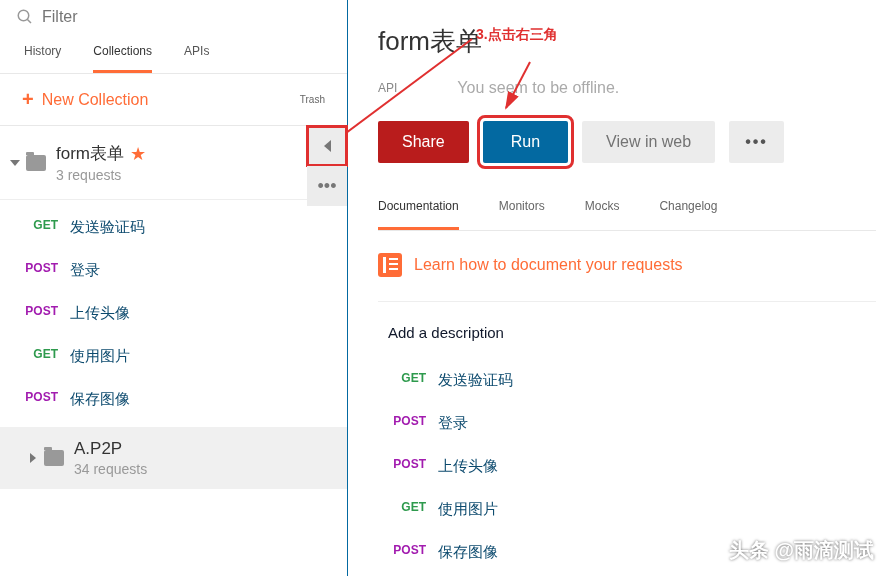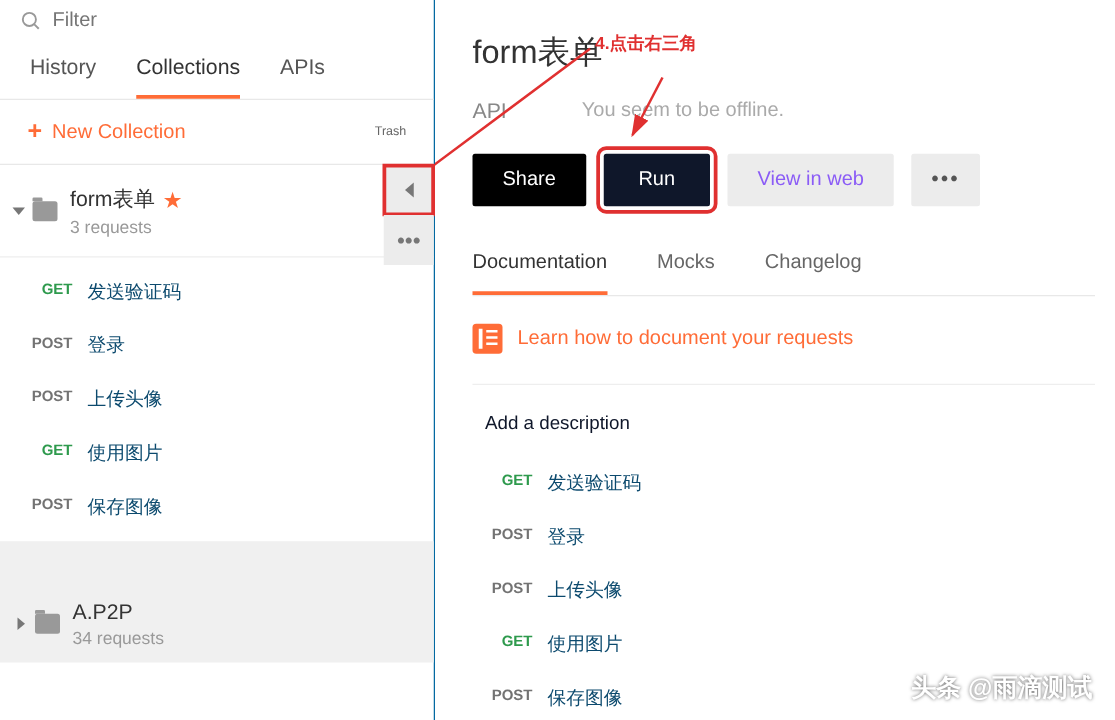--- a/index.html
+++ b/index.html
@@ -2,60 +2,60 @@
 <html><head>
 <meta charset="utf-8">
 <style>
 * { margin: 0; padding: 0; box-sizing: border-box; font-family: -apple-system, BlinkMacSystemFont, "Segoe UI", sans-serif; }
 body { width: 892px; height: 576px; background: #fff; display: flex; overflow: hidden; position: relative; }
 .sidebar { width: 348px; border-right: 1px solid #0369a1; display: flex; flex-direction: column; }
 .filter-box { padding: 8px 16px; display: flex; align-items: center; gap: 8px; }
 .filter-box svg { width: 18px; height: 18px; }
 .filter-input { border: none; outline: none; font-size: 16px; color: #999; flex: 1; background: transparent; }
 .tabs { display: flex; gap: 32px; padding: 10px 24px 0; border-bottom: 1px solid #e8e8e8; }
-.tab { font-size: 17px; color: #555; padding-bottom: 12px; cursor: pointer; }
+.tab { font-size: 12px; color: #555; padding-bottom: 12px; cursor: pointer; }
 .tab.active { color: #333; border-bottom: 3px solid #ff6c37; font-weight: 500; }
 .newcol-row { display: flex; align-items: center; justify-content: space-between; padding: 14px 22px; border-bottom: 1px solid #e8e8e8; }
 .new-collection { color: #ff6c37; font-size: 16px; display: flex; align-items: center; gap: 8px; cursor: pointer; }
 .trash { color: #666; font-size: 10px; cursor: pointer; }
 .coll-header { display: flex; align-items: center; padding: 16px 10px 16px 10px; border-bottom: 1px solid #eee; position: relative; }
 .caret { width: 0; height: 0; border-left: 5px solid transparent; border-right: 5px solid transparent; border-top: 6px solid #777; margin-right: 6px; }
 .folder-icon { width: 20px; height: 16px; background: #999; border-radius: 2px; margin-right: 10px; position: relative; }
 .folder-icon::before { content: ''; position: absolute; top: -3px; left: 0; width: 8px; height: 3px; background: #999; border-radius: 1px 1px 0 0; }
 .coll-info { flex: 1; }
 .coll-name { font-size: 17px; color: #333; display: flex; align-items: center; gap: 6px; }
 .star { color: #ff6c37; font-size: 18px; }
 .coll-sub { font-size: 14px; color: #999; margin-top: 2px; }
 .side-actions { display: flex; flex-direction: column; position: absolute; right: 0; top: 0; }
 .side-btn { width: 40px; height: 40px; background: #ececec; display: flex; align-items: center; justify-content: center; font-size: 18px; color: #777; cursor: pointer; }
 .side-btn.redbox { outline: 3px solid #e03030; outline-offset: -2px; }
 .tri-left { width: 0; height: 0; border-top: 6px solid transparent; border-bottom: 6px solid transparent; border-right: 7px solid #777; }
 .req-list { padding-top: 6px; }
 .req-item { display: flex; padding: 12px 20px; gap: 12px; cursor: pointer; }
 .method { font-size: 12px; font-weight: 700; width: 38px; text-align: right; }
 .GET { color: #2e9a4d; }
-.POST { color: #737373; }
+.POST { color: #a21caf; }
 .req-name { font-size: 15px; color: #0c4a6e; }
 .sub-coll { background: #f0f0f0; margin-top: 6px; }
-.sub-coll .coll-header { border: none; padding: 12px 14px; margin-top: 35px; }
+.sub-coll .coll-header { border: none; padding: 12px 30px; }
 .sub-coll .caret2 { width: 0; height: 0; border-top: 5px solid transparent; border-bottom: 5px solid transparent; border-left: 6px solid #777; margin-right: 8px; }
 .main { flex: 1; padding: 24px 16px 0 30px; position: relative; overflow: hidden; }
 .title-row { font-size: 26px; color: #333; margin-bottom: 6px; }
 .annot { position: absolute; color: #e03030; font-size: 14px; font-weight: 600; line-height: 1.5; }
 .api-row { display: flex; align-items: center; gap: 60px; margin-top: 20px; }
-.api-label { color: #888; font-size: 17px; }
+.api-label { color: #888; font-size: 12px; }
 .offline { color: #aaa; font-size: 16px; }
 .btn-row { display: flex; gap: 14px; margin-top: 24px; align-items: center; }
 .btn { padding: 12px 24px; font-size: 16px; border: none; cursor: pointer; border-radius: 2px; }
-.btn-share { background: #000000; color: #fff; }
-.btn-run { background: #0f172a; color: #fff; padding: 12px 28px; outline: 3px solid #e03030; outline-offset: 3px; }
-.btn-web { background: #ececec; color: #8b5cf6; }
+.btn-share { background: #b91c1c; color: #fff; }
+.btn-run { background: #0369a1; color: #fff; padding: 12px 28px; outline: 3px solid #e03030; outline-offset: 3px; }
+.btn-web { background: #ececec; color: #737373; }
 .btn-more { background: #ececec; color: #555; padding: 12px 16px; font-weight: bold; letter-spacing: 2px; }
 .doc-tabs { display: flex; gap: 40px; margin-top: 36px; border-bottom: 1px solid #e8e8e8; }
-.doc-tab { font-size: 16px; color: #666; padding-bottom: 14px; cursor: pointer; }
+.doc-tab { font-size: 12px; color: #666; padding-bottom: 14px; cursor: pointer; }
 .doc-tab.active { color: #333; border-bottom: 3px solid #ff6c37; }
 .learn-row { display: flex; align-items: center; gap: 12px; margin-top: 22px; color: #ff6c37; font-size: 16px; cursor: pointer; }
 .learn-icon { width: 24px; height: 24px; background: #ff6c37; border-radius: 3px; position: relative; }
 .learn-icon::before { content: ''; position: absolute; left: 5px; top: 4px; width: 3px; height: 16px; background: #fff; }
 .learn-icon::after { content: ''; position: absolute; left: 11px; top: 5px; width: 9px; height: 2px; background: #fff; box-shadow: 0 5px #fff, 0 10px #fff; }
 .divider { border-top: 1px solid #eee; margin-top: 24px; }
 .desc { color: #0f172a; font-size: 15px; margin: 22px 0 18px 10px; cursor: pointer; }
 .main-reqs .req-item { padding: 12px 10px; }
 .watermark { position: absolute; bottom: 12px; right: 18px; color: #fff; font-size: 20px; font-weight: 600; text-shadow: 0 0 3px rgba(0,0,0,0.6); display: flex; align-items: center; gap: 6px; pointer-events: none; }
 .arrow-svg { position: absolute; pointer-events: none; }
@@ -130,21 +130,21 @@
         <div class="coll-name">A.P2P</div>
         <div class="coll-sub">34 requests</div>
       </div>
     </div>
   </div>
 </div>
 
 <div class="main">
   <div class="title-row">form表单</div>
   <div class="annot" style="top:24px;left:128px">
-    <span>4.点击右三角</span><br>
+    <span>3.点击右三角</span><br>
   </div>
   <svg class="arrow-svg" style="top:34px;left:-51px" width="180" height="140">
       <defs>
         <marker id="ah1" markerWidth="10" markerHeight="10" refX="8" refY="3" orient="auto">
           <path d="M0,0 L0,6 L9,3 z" fill="#e03030"></path>
         </marker>
       </defs>
       <line x1="175" y1="5" x2="10" y2="128" stroke="#e03030" stroke-width="2" marker-end="url(#ah1)"></line>
     </svg>
   <svg class="arrow-svg" style="top:60px;left:152px" width="40" height="54">
@@ -160,20 +160,21 @@
     <span class="offline">You seem to be offline.</span>
   </div>
   <div class="btn-row">
     <button class="btn btn-share">Share</button>
     <button class="btn btn-run">Run</button>
     <button class="btn btn-web">View in web</button>
     <button class="btn btn-more">•••</button>
   </div>
   <div class="doc-tabs">
     <div class="doc-tab active">Documentation</div>
+    <div class="doc-tab">Monitors</div>
     <div class="doc-tab">Mocks</div>
     <div class="doc-tab">Changelog</div>
   </div>
   <div class="learn-row">
     <div class="learn-icon"></div>
     <span>Learn how to document your requests</span>
   </div>
   <div class="divider"></div>
   <div class="desc">Add a description</div>
   <div class="main-reqs">

